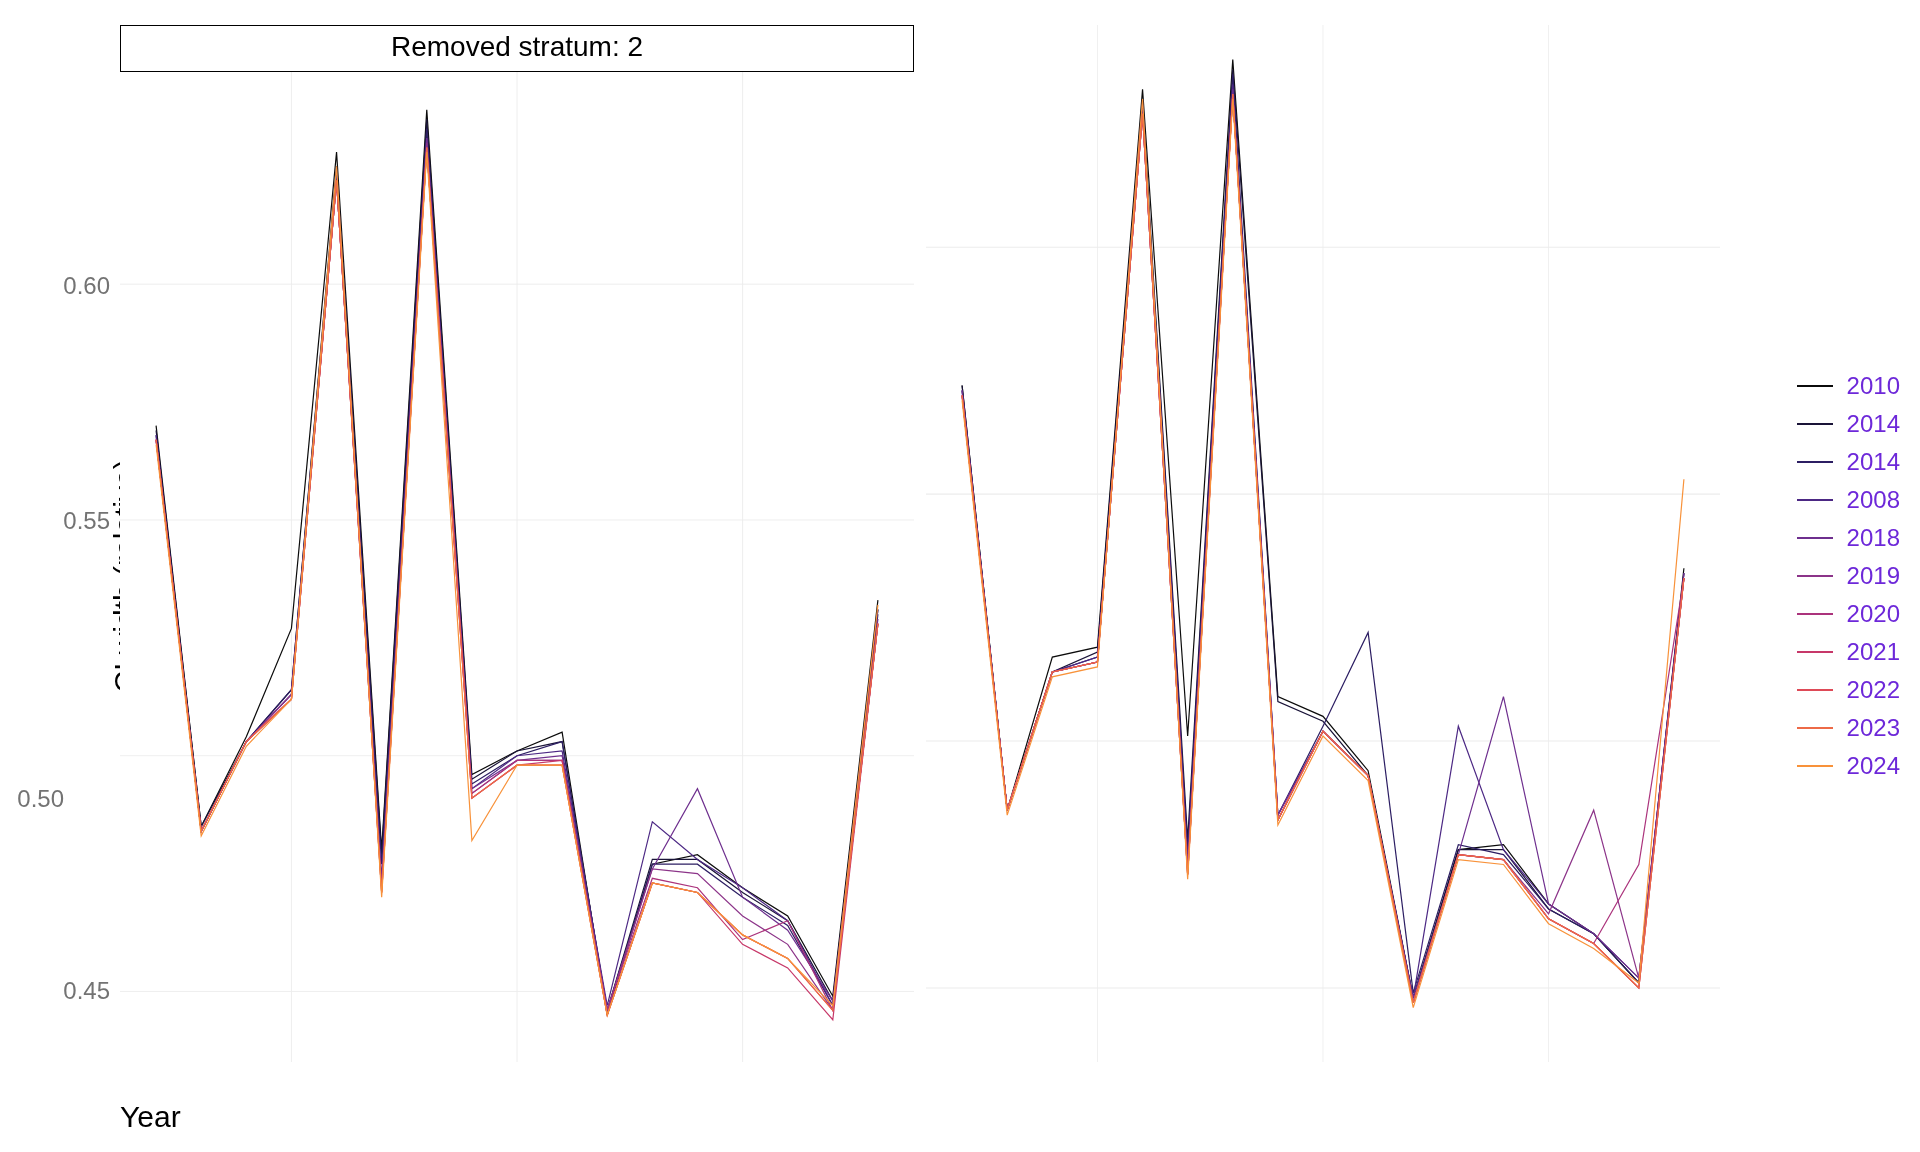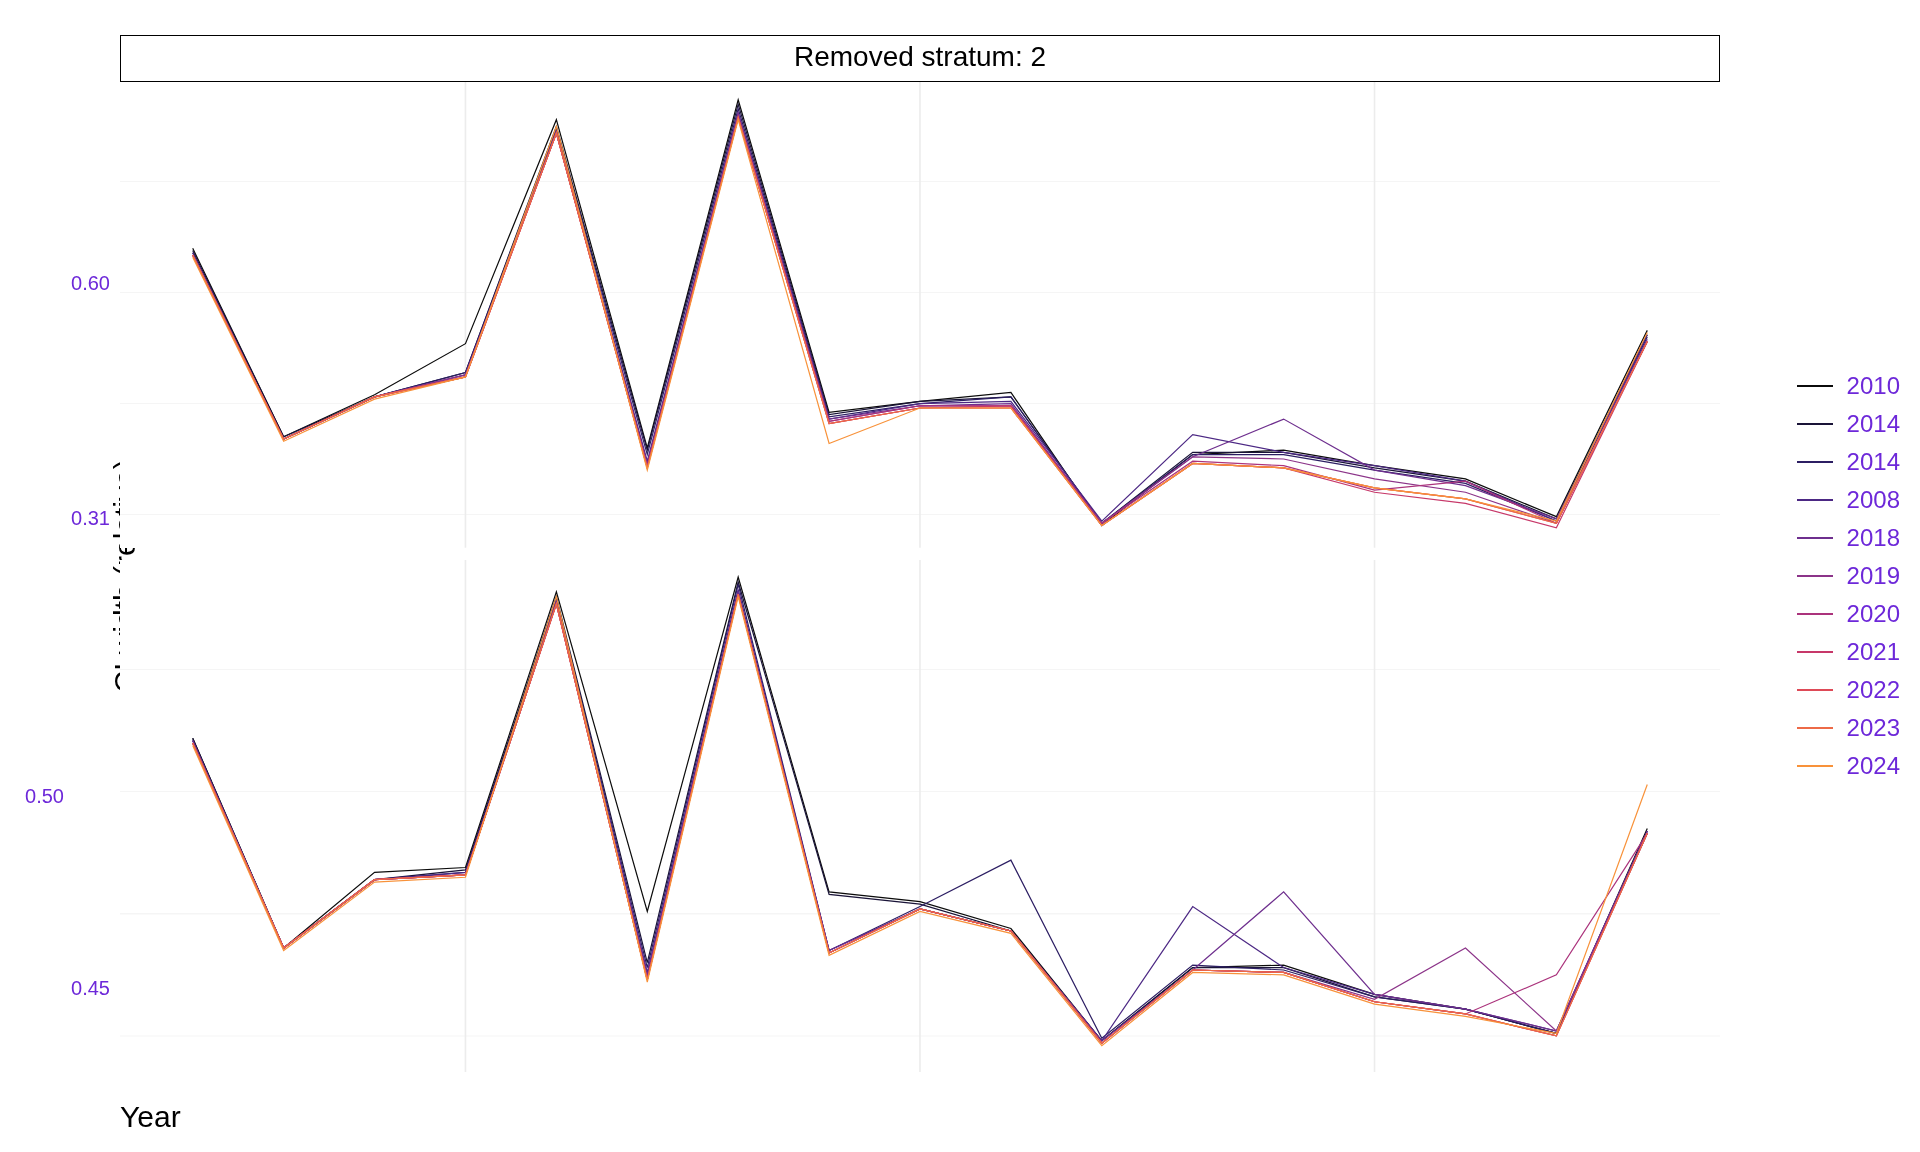--- a/index.html
+++ b/index.html
@@ -11,26 +11,25 @@
   }
   .figure {
     position: relative;
     width: 1920px;
     height: 1152px;
     background: #ffffff;
   }
   .plot-grid {
     position: absolute;
     left: 120px;
-    top: 35px;
+    top: 25px;
     width: 1600px;
     height: 1037px;
     display: flex;
     gap: 12px;
-    flex-direction: column;
   }
   .facet {
     flex: 1 1 0;
     display: flex;
     flex-direction: column;
     min-width: 0;
   }
   .strip {
     border: 1px solid #000;
     background: #fff;
@@ -55,22 +54,22 @@
   .gridlines line {
     stroke: #ececec;
     stroke-width: 1;
   }
   .series path {
     fill: none;
     stroke-width: 1.2;
   }
   .axis-text {
     position: absolute;
-    font-size: 20px;
-    color: #6d28d9;
+    font-size: 24px;
+    color: #737373;
     white-space: nowrap;
   }
   .xlabel {
     position: absolute;
     left: 120px;
     width: 1600px;
     bottom: 18px;
     font-size: 30px;
   }
   .ylabel {
@@ -177,21 +176,21 @@
         </svg>
         <div class="xtick-row" id="xticks-1" style="bottom:-34px;"></div>
       </div>
     </div>
 
   </div>
 
   <div id="yticks-container">
       <span class="axis-text" style="right: 1810px; top: 977.429px;">0.45</span>
       <span class="axis-text" style="right: 1856px; top: 742.19px; margin-top: 43px;">0.50</span>
-      <span class="axis-text" style="right: 1810px; top: 506.952px;">0.31</span>
+      <span class="axis-text" style="right: 1810px; top: 506.952px;">0.55</span>
       <span class="axis-text" style="right: 1810px; top: 271.714px;">0.60</span>
     </div>
 
   <div class="xlabel">Year</div>
 
   <div class="legend" id="legend">
       <div class="legend-item">
         <span class="legend-key">
           <svg width="36" height="4">
             <line x1="0" y1="2" x2="36" y2="2" stroke="#0B0B0B" stroke-width="2"></line>

